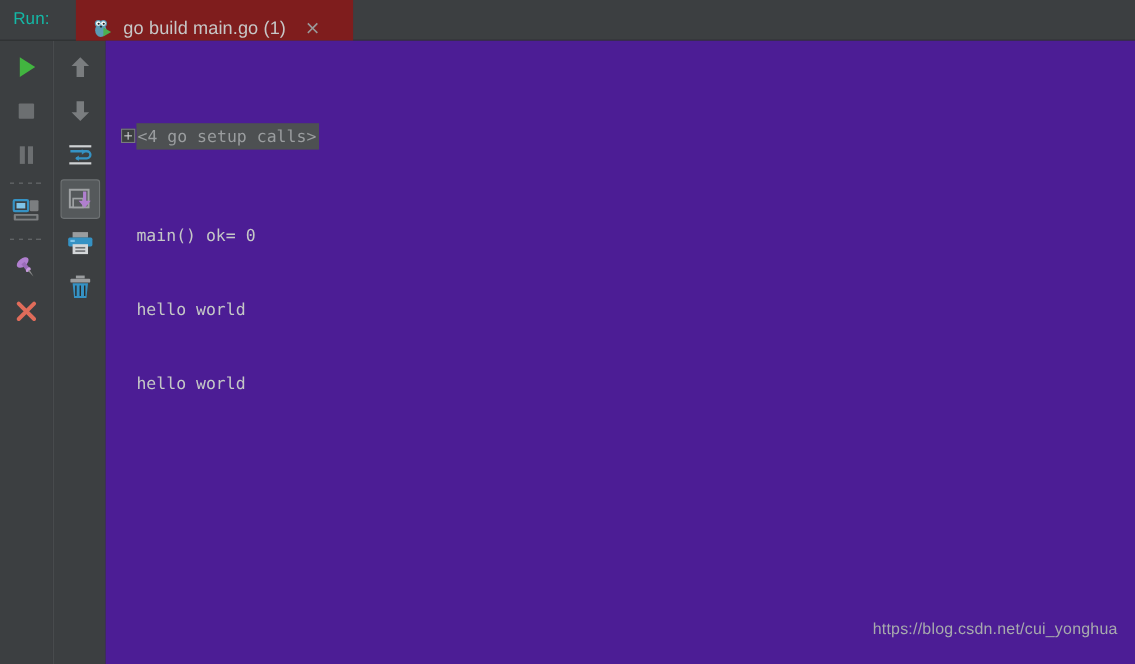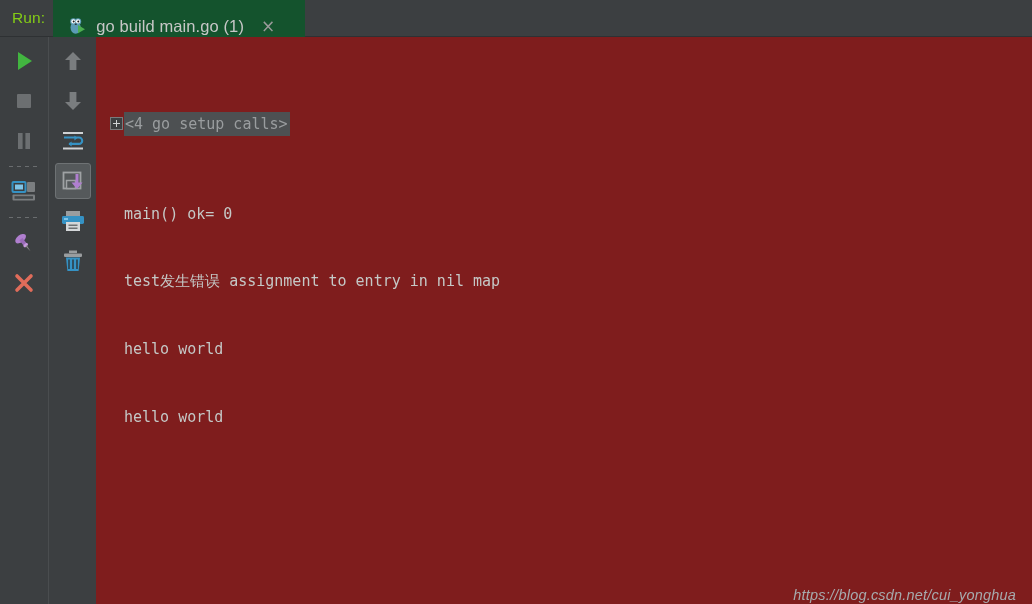--- a/index.html
+++ b/index.html
@@ -23,31 +23,31 @@
   .header {
     position: relative;
     height: 37px;
     min-height: 37px;
     background: #3c3f41;
     display: flex;
     align-items: center;
     border-bottom: 1px solid #2e3133;
   }
   .run-label {
-    color: #84cc16;
+    color: #14b8a6;
     font-size: 15.5px;
     padding-left: 12px;
-    padding-right: 8px;
+    padding-right: 24px;
     letter-spacing: 0.1px;
     white-space: nowrap;
   }
   .tab {
     position: relative;
     height: 37px;
-    background: #14532d;
+    background: #7f1d1d;
     display: flex;
     align-items: center;
     padding: 16px 12px 0 14px;
     gap: 9px;
     min-width: 252px;
   }
   .tab-title {
     color: #c7c7c7;
     font-size: 16.5px;
     white-space: nowrap;
@@ -100,21 +100,21 @@
   .tb-sep {
     width: 30px;
     height: 1px;
     margin: 5px 0;
     background: repeating-linear-gradient(to right, #6a6d6f 0 4px, transparent 4px 8px);
   }
 
   
   .console {
     flex: 1;
-    background: #7f1d1d;
+    background: #4c1d95;
     position: relative;
     overflow: hidden;
     padding: 8px 0 0 0;
   }
   .console-lines {
     font-family: "DejaVu Sans Mono", monospace;
     font-size: 15px;
     line-height: 22.55px;
     color: #c5c8c6;
     white-space: pre;
@@ -143,26 +143,25 @@
   .fold-text {
     background: #4d5052;
     color: #9a9d9f;
     padding: 1px 2px 1px 1px;
   }
   .line.indent .txt { padding-left: 14px; text-align: right; }
 
   .watermark {
     position: absolute;
     right: 16px;
-    bottom: 1px;
+    bottom: 24px;
     color: #a7aaad;
     font-size: 14.5px;
     font-family: "Liberation Sans", sans-serif;
     letter-spacing: 0.2px;
-    font-style: italic;
   }
 </style>
 </head>
 <body>
 
 <div class="app">
 
   <div class="header">
     <span class="run-label">Run:</span>
 
@@ -295,21 +294,20 @@
     </div>
 
     <div class="console">
       <div class="console-lines">
 
         <div class="line fold">
           <span class="fold-box"></span><span class="fold-text">&lt;4 go setup calls&gt;</span>
         </div>
 
         <div class="line indent"><span class="txt">main() ok= 0</span></div>
-        <div class="line indent"><span class="txt">test发生错误 assignment to entry in nil map</span></div>
         <div class="line indent"><span class="txt">hello world</span></div>
         <div class="line indent"><span class="txt">hello world</span></div>
         
         
         
         
         
         
         
         

